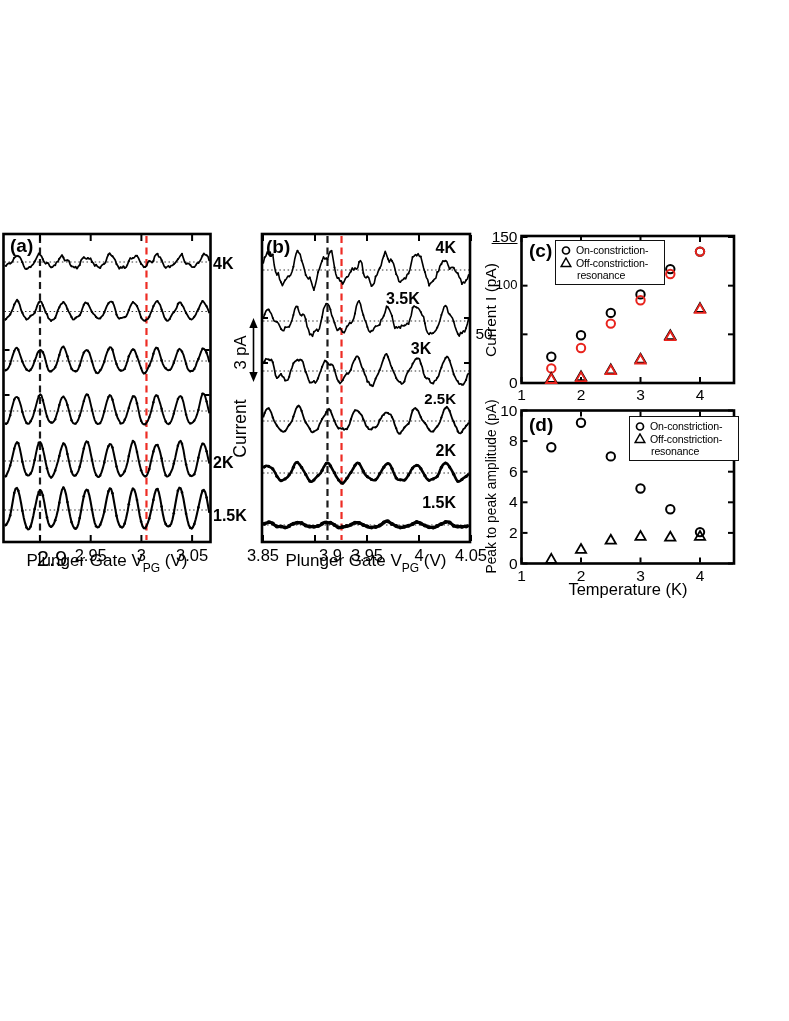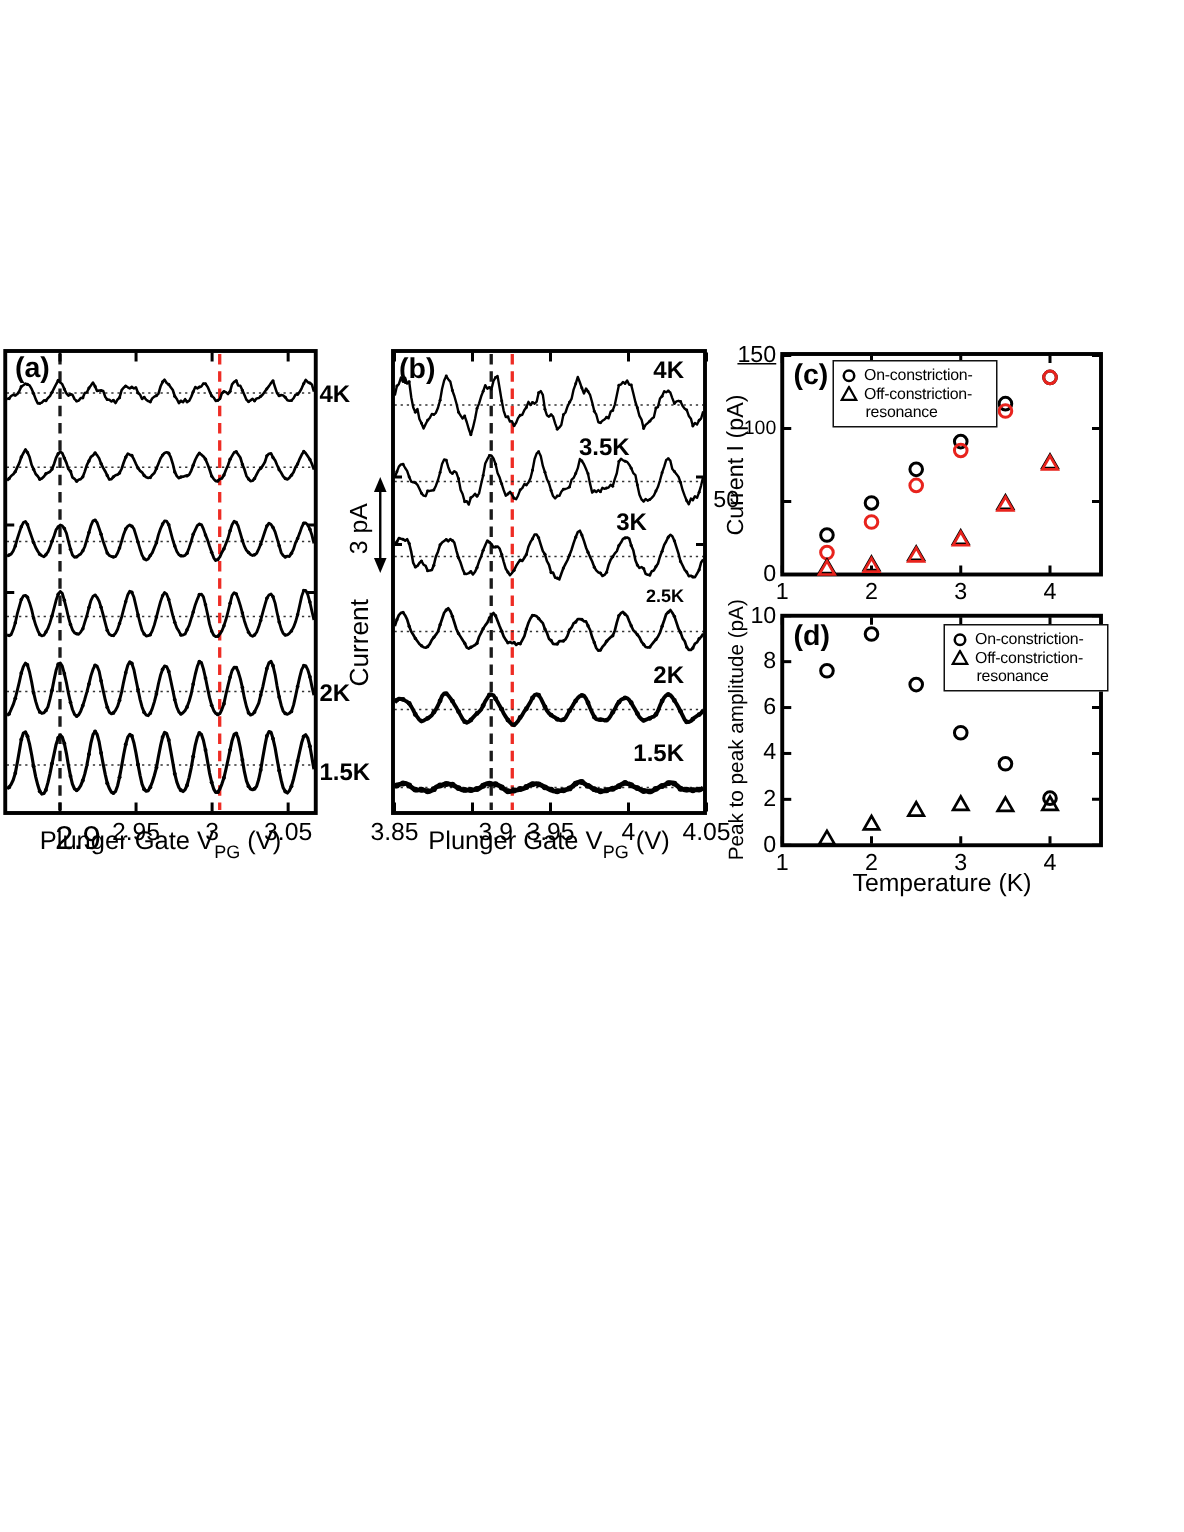--- a/index.html
+++ b/index.html
@@ -820,21 +820,21 @@
       <div class="abs" style="left: 213px; top: 454px; font-size: 16px; font-weight: bold;">2K</div>
       <div class="abs" style="left: 213px; top: 507px; font-size: 16px; font-weight: bold;">1.5K</div>
       <div class="abs" style="left: 236px; top: 546px; width: 54px; text-align: center; font-size: 16.5px;">3.85</div>
       <div class="abs" style="left: 288px; top: 546px; width: 54px; text-align: right; font-size: 16.5px;">3.9</div>
       <div class="abs" style="left: 340px; top: 546px; width: 54px; text-align: center; font-size: 16.5px;">3.95</div>
       <div class="abs" style="left: 392px; top: 546px; width: 54px; text-align: center; font-size: 16.5px;">4</div>
       <div class="abs" style="left: 444px; top: 546px; width: 54px; text-align: center; font-size: 16.5px;">4.05</div>
       <div class="abs" style="left: 386px; top: 239px; width: 70px; text-align: right; font-size: 16px; font-weight: bold;">4K</div>
       <div class="abs" style="left: 386px; top: 290px; width: 70px; font-size: 16px; font-weight: bold;">3.5K</div>
       <div class="abs" style="left: 386px; top: 340px; width: 70px; text-align: center; font-size: 16px; font-weight: bold;">3K</div>
-      <div class="abs" style="left: 386px; top: 390px; width: 70px; text-align: right; font-size: 12px; font-weight: bold;">2.5K</div>
+      <div class="abs" style="left: 386px; top: 390px; width: 70px; text-align: right; font-size: 15px; font-weight: bold;">2.5K</div>
       <div class="abs" style="left: 386px; top: 442px; width: 70px; text-align: right; font-size: 16px; font-weight: bold;">2K</div>
       <div class="abs" style="left: 386px; top: 494px; width: 70px; text-align: right; font-size: 16px; font-weight: bold;">1.5K</div>
       <div class="abs" style="left: 501.5px; top: 386px; width: 40px; text-align: center; font-size: 15.5px;">1</div>
       <div class="abs" style="left: 561px; top: 386px; width: 40px; text-align: center; font-size: 15.5px;">2</div>
       <div class="abs" style="left: 620.5px; top: 386px; width: 40px; text-align: center; font-size: 15.5px;">3</div>
       <div class="abs" style="left: 680px; top: 386px; width: 40px; text-align: center; font-size: 15.5px;">4</div>
       <div class="abs" style="left: 475.5px; top: 374px; width: 42px; text-align: right; font-size: 15.5px;">0</div>
       <div class="abs" style="left: 475.5px; top: 325.334px; width: 42px; text-align: left; font-size: 15.5px;">50</div>
       <div class="abs" style="left: 475.5px; top: 276.667px; width: 42px; text-align: right; font-size: 13px;">100</div>
       <div class="abs" style="left: 475.5px; top: 228px; width: 42px; text-align: right; font-size: 15.5px; text-decoration: underline;">150</div>

